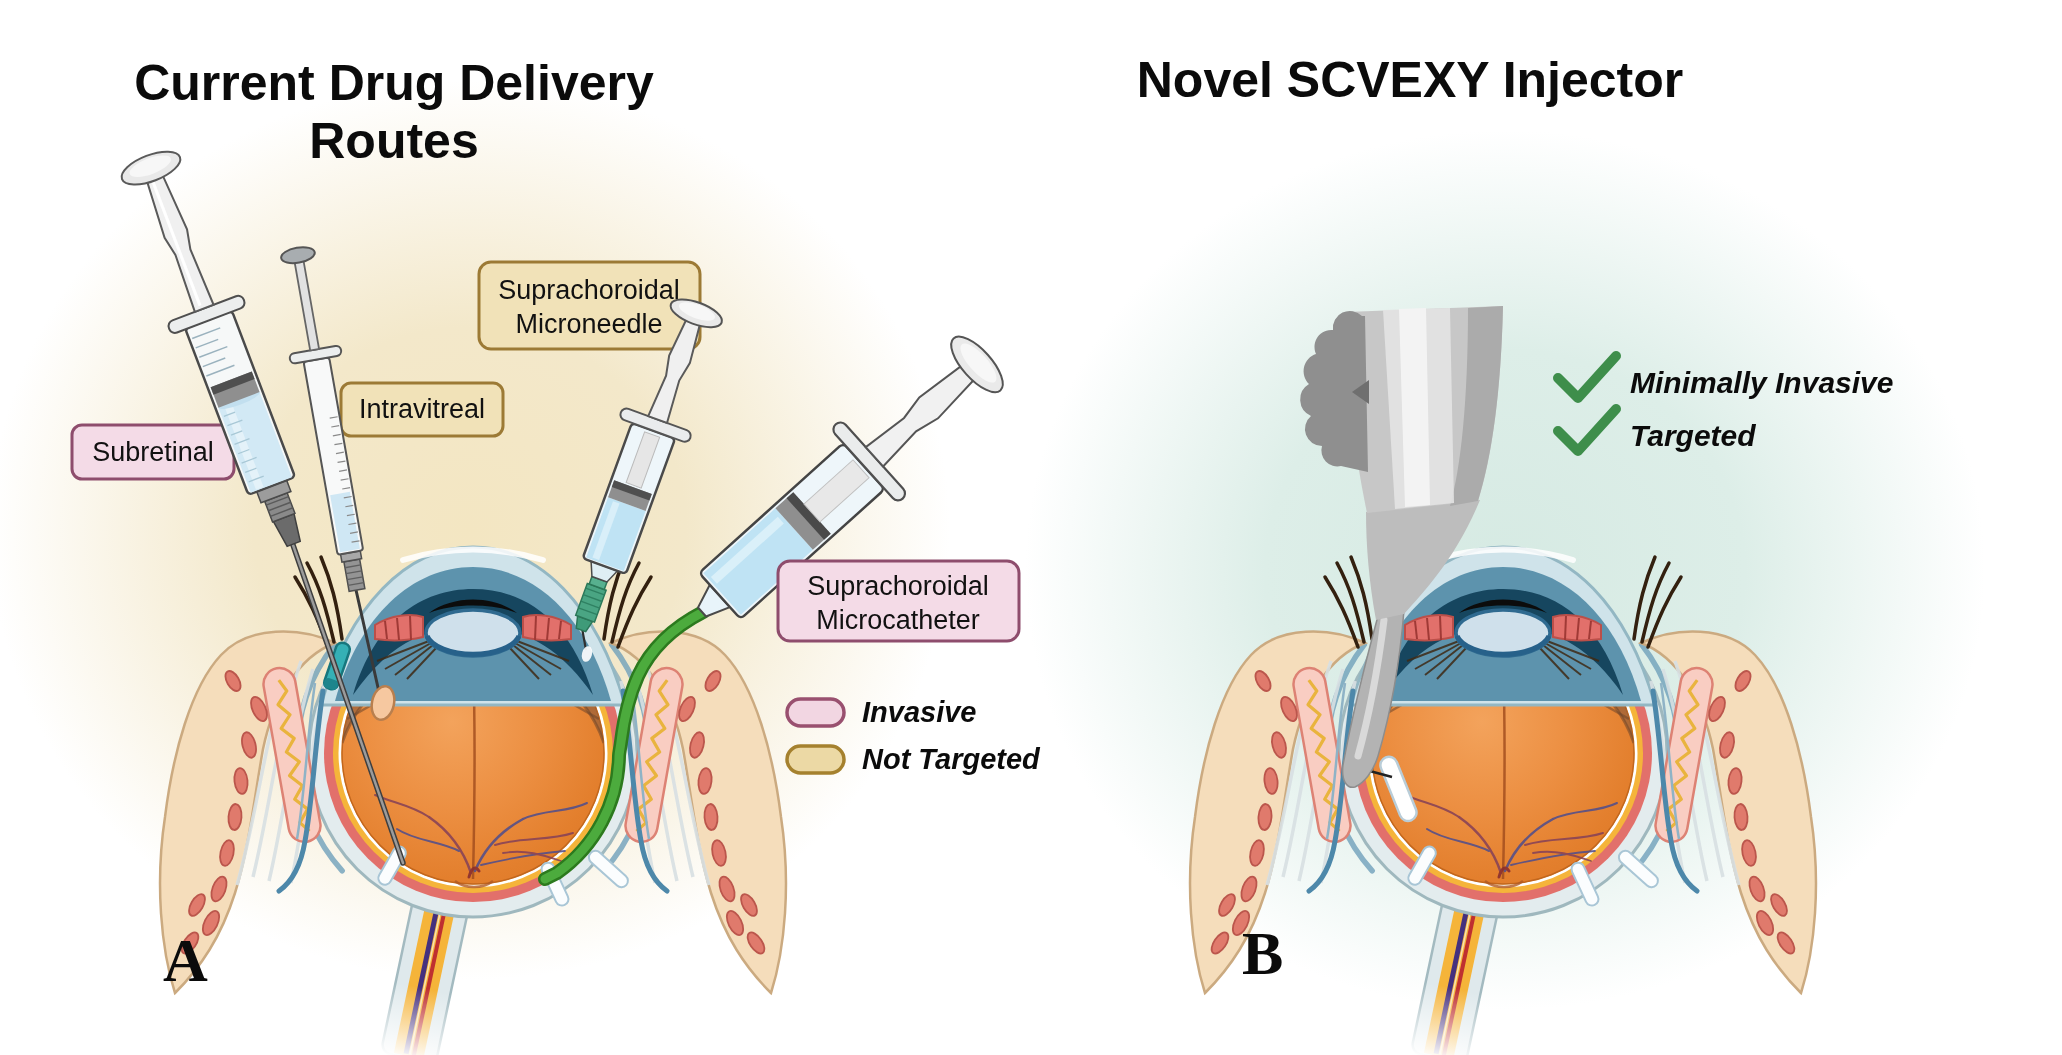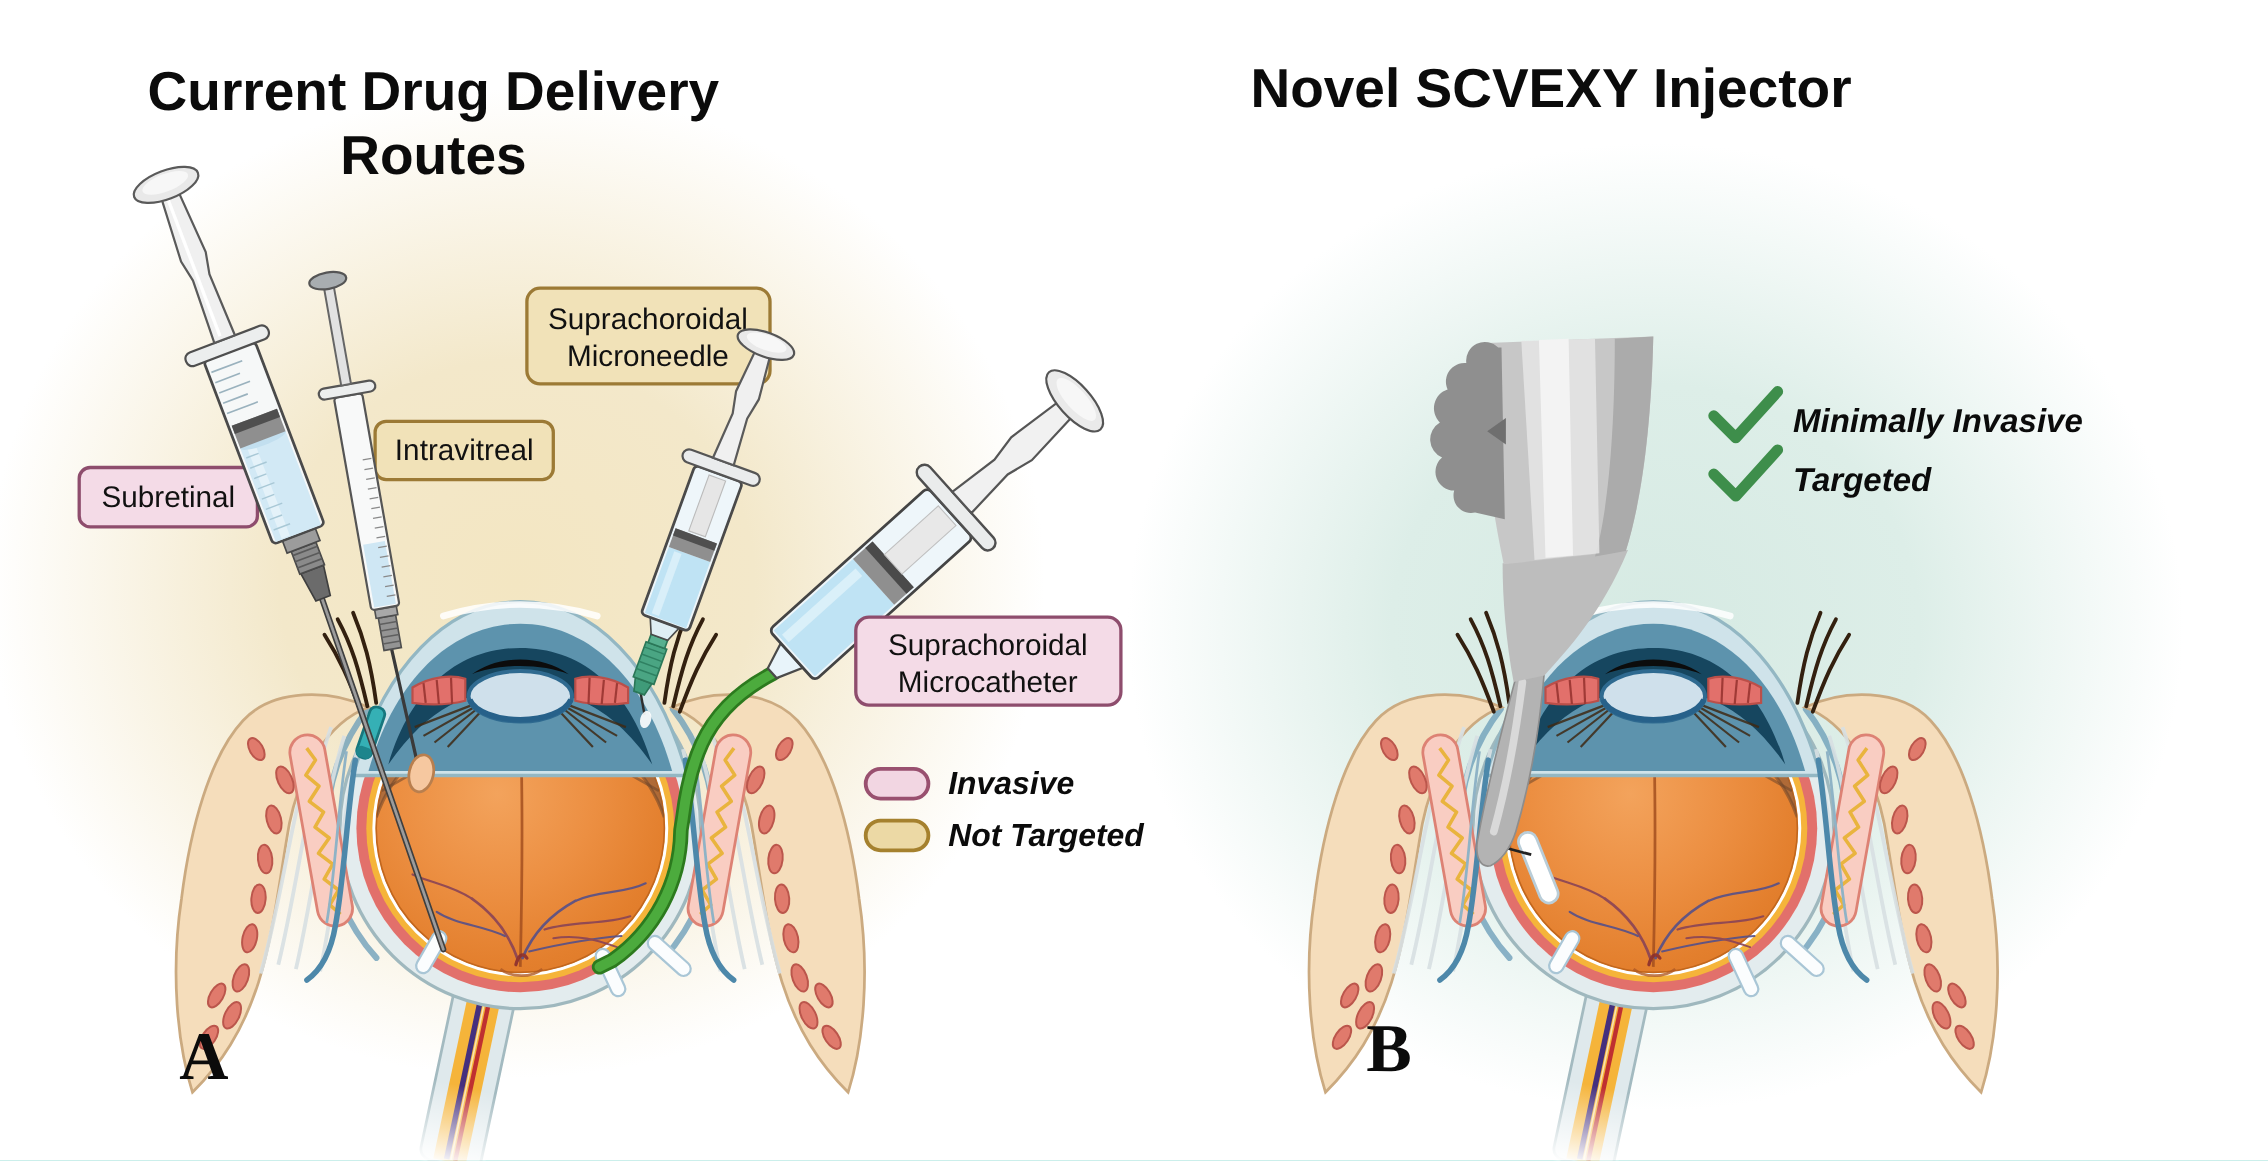--- a/index.html
+++ b/index.html
@@ -1,16 +1,16 @@
 <!DOCTYPE html>
 <html><head>
 <meta charset="utf-8">
 <style>
   html,body{margin:0;padding:0;background:#ffffff;}
-  .stage{position:relative;width:2062px;height:1055px;background:#14b8a6;overflow:hidden;
+  .stage{position:relative;width:2062px;height:1055px;background:#7dd3fc;overflow:hidden;
          font-family:"Liberation Sans",sans-serif;}
   svg{display:block}
   text{font-family:"Liberation Sans",sans-serif;}
   .title{font-weight:bold;font-size:50px;fill:#0b0b0b;}
   .boxlabel{font-size:27px;fill:#111;}
   .legendtxt{font-size:29px;font-weight:bold;font-style:italic;fill:#0b0b0b;}
   .checktxt{font-size:30px;font-weight:bold;font-style:italic;fill:#0b0b0b;}
   .panel-letter{font-family:"Liberation Serif",serif;font-weight:bold;font-size:62px;fill:#0b0b0b;}
 </style>
 </head>

